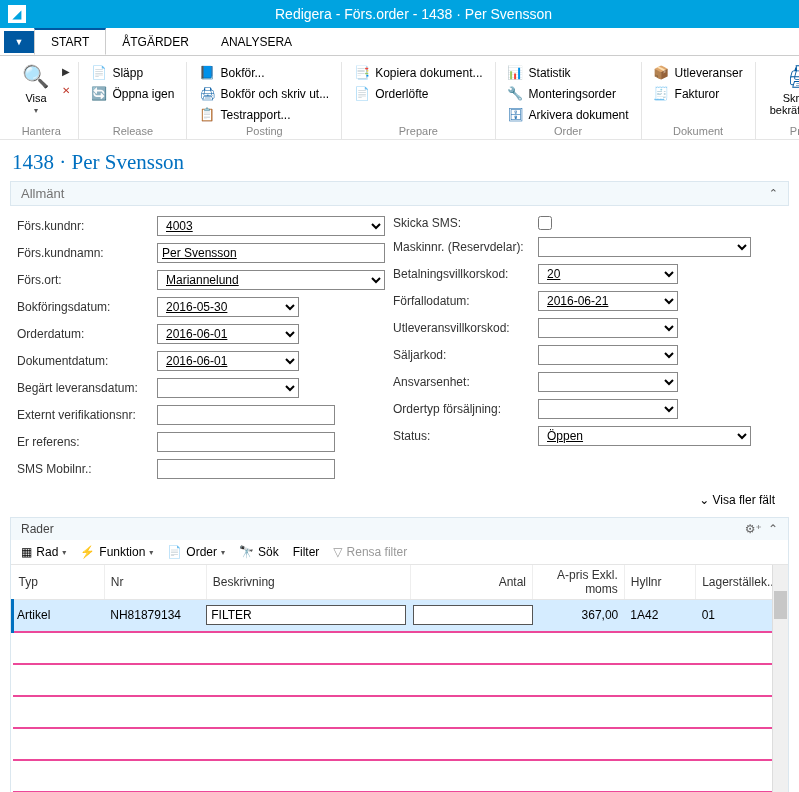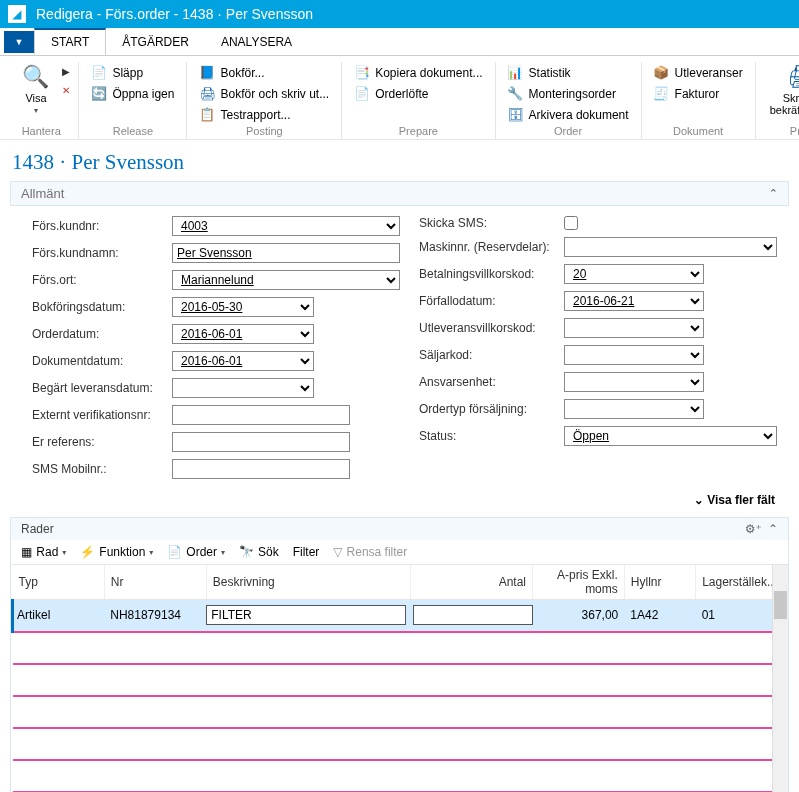--- a/index.html
+++ b/index.html
@@ -1,19 +1,19 @@
 <!DOCTYPE html>
 <html><head>
 <meta charset="utf-8">
 <style>
 * { box-sizing: border-box; margin: 0; padding: 0; font-family: "Segoe UI", Tahoma, sans-serif; }
 body { background: #fff; width: 799px; height: 792px; overflow: hidden; font-size: 12px; }
 .titlebar { background: #00a3e0; color: #fff; height: 28px; display: flex; align-items: center; padding: 0 8px; }
 .titlebar .logo { width: 18px; height: 18px; border: 1px solid #fff; margin-right: 10px; display: flex; align-items: center; justify-content: center; background: #fff; color: #00a3e0; font-weight: bold; font-size: 11px; }
-.titlebar .title { flex: 1; font-size: 14px; }
+.titlebar .title { flex: 1; text-align: center; font-size: 14px; }
 .menubar { display: flex; align-items: center; border-bottom: 1px solid #ccc; height: 28px; background: #fff; }
 .menubar .menubtn { background: #0058a1; color: #fff; width: 30px; height: 22px; display: flex; align-items: center; justify-content: center; margin-left: 4px; font-size: 9px; }
 .menubar .tab { padding: 0 16px; height: 100%; display: flex; align-items: center; cursor: pointer; }
 .menubar .tab.active { border: 1px solid #ccc; border-bottom: 1px solid #fff; border-top: 2px solid #0058a1; background: #fff; }
 .ribbon { display: flex; border-bottom: 1px solid #e5e5e5; padding: 6px 4px 0; }
 .ribbon-group { border-right: 1px solid #e5e5e5; padding: 0 8px 2px; display: flex; flex-direction: column; }
 .ribbon-group:last-child { border-right: none; }
 .group-body { display: flex; flex: 1; }
 .group-label { text-align: center; font-size: 11px; color: #888; padding-top: 2px; }
 .big-btn { display: flex; flex-direction: column; align-items: center; padding: 2px 6px; gap: 2px; cursor: pointer; min-width: 48px; }
@@ -22,33 +22,33 @@
 .big-btn .arrow { font-size: 8px; color: #555; }
 .small-col { display: flex; flex-direction: column; gap: 4px; padding-top: 2px; }
 .small-btn { display: flex; align-items: center; gap: 5px; padding: 1px 4px; cursor: pointer; font-size: 12px; white-space: nowrap; }
 .small-btn .icon { width: 16px; font-size: 13px; color: #0058a1; text-align: center; }
 .side-col { display: flex; flex-direction: column; justify-content: flex-start; gap: 8px; padding: 4px 0 0 2px; }
 .side-col .arrow { font-size: 10px; color: #333; cursor: pointer; }
 .page-title { color: #0070c0; font-size: 21px; padding: 10px 12px 6px; font-family: Liberation Serif, serif; }
 .section-hdr { background: #f3f9fc; border: 1px solid #dbe7ef; margin: 0 10px; padding: 4px 10px; display: flex; align-items: center; justify-content: space-between; }
 .section-hdr .name { color: #737373; font-size: 13px; }
 .section-hdr .toggle { font-size: 11px; color: #555; cursor: pointer; }
-.form-body { display: flex; padding: 10px 32px; gap: 19px; }
+.form-body { display: flex; padding: 10px 17px; gap: 8px; }
 .form-col { display: flex; flex-direction: column; gap: 7px; }
 .form-row { display: flex; align-items: center; }
 .form-row .lbl { width: 140px; color: #333; }
 .form-col.right .form-row .lbl { width: 145px; }
 .form-row input[type=text], .form-row select { border: 1px solid #888; height: 20px; padding: 0 4px; font-size: 12px; background: #fff; text-decoration: underline; }
 .form-row input[type=checkbox] { width: 14px; height: 14px; }
 .w-wide { width: 228px; }
 .w-date { width: 142px; }
 .w-med { width: 178px; }
 .w-sm { width: 140px; }
 .w-xl { width: 213px; }
-.showmore { text-align: right; padding: 4px 24px 6px; font-size: 12px; font-weight: bold; }
+.showmore { text-align: right; padding: 4px 24px 6px; font-size: 12px; }
 .showmore span { cursor: pointer; }
 .rader { border: 1px solid #dbe7ef; margin: 4px 10px 0; }
 .rader-hdr { background: #f3f9fc; padding: 4px 10px; display: flex; justify-content: space-between; align-items: center; color: #444; gap: 16px; }
 .rader-hdr .icons { display: flex; gap: 6px; color: #666; }
 .rader-toolbar { display: flex; align-items: center; gap: 14px; padding: 5px 10px; border-bottom: 1px solid #e5e5e5; font-size: 12px; }
 .rader-toolbar .tb { display: flex; align-items: center; gap: 4px; cursor: pointer; }
 .rader-toolbar .arrow { font-size: 8px; color: #555; }
 .grid { width: 100%; border-collapse: collapse; table-layout: fixed; }
 .grid th { text-align: left; font-weight: normal; font-size: 12px; padding: 3px 6px; border-right: 1px solid #eee; border-bottom: 1px solid #e5e5e5; color: #333; background: #fff; }
 .grid th.right { text-align: right; }

